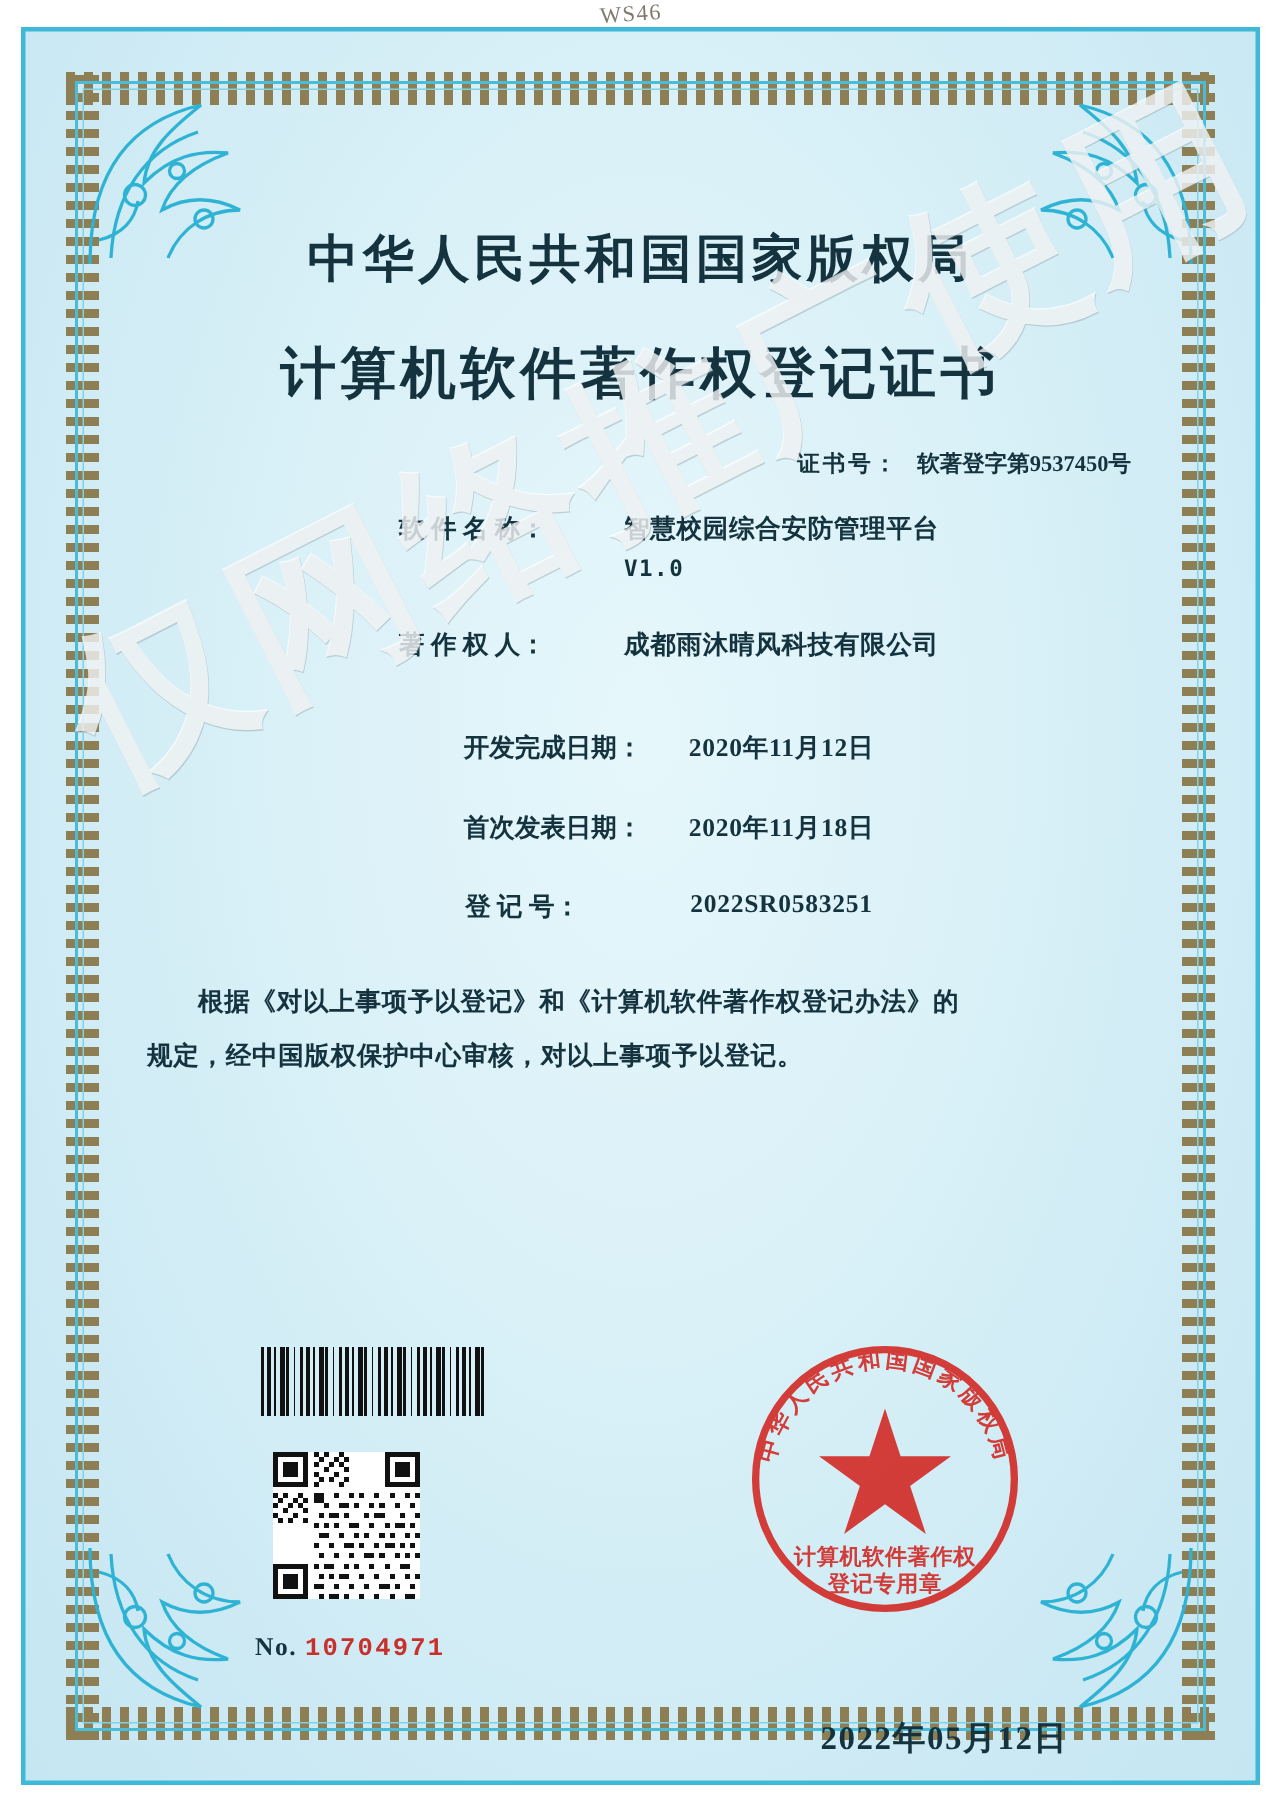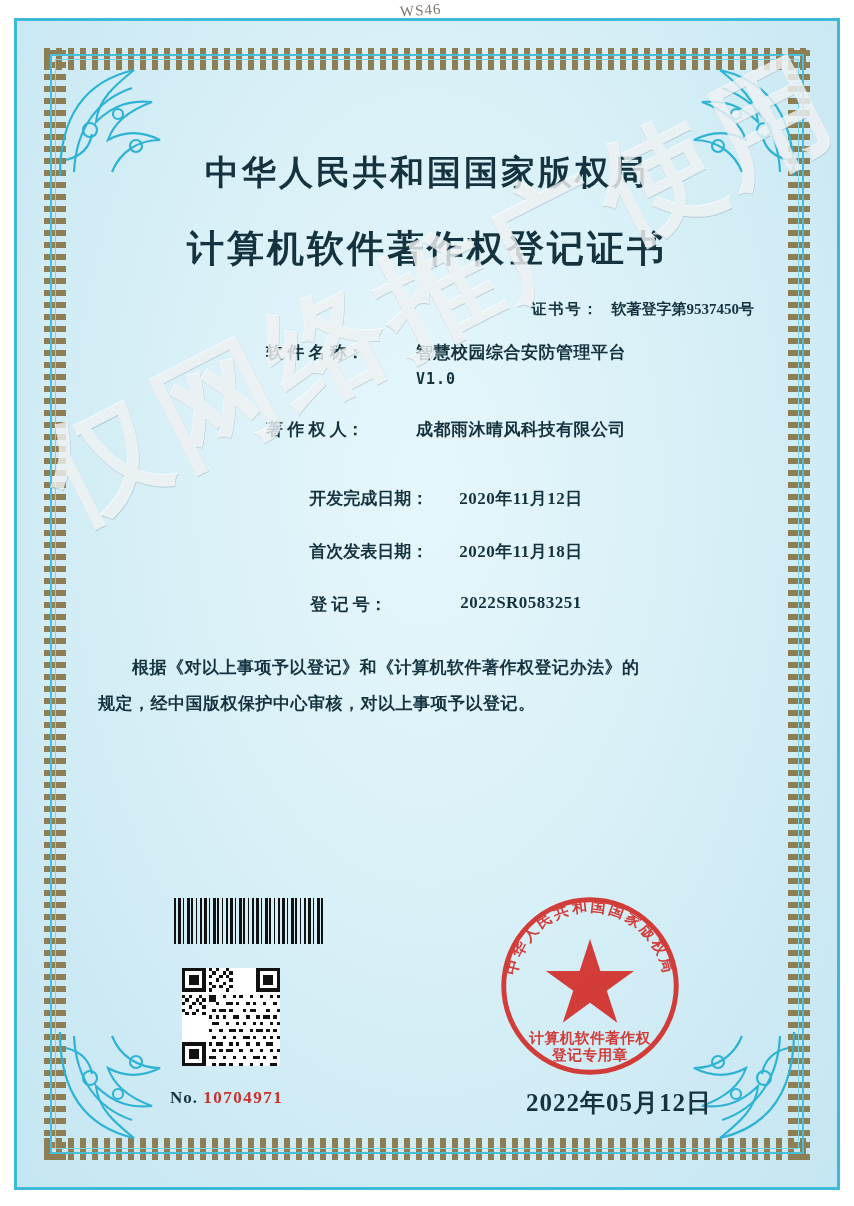--- a/index.html
+++ b/index.html
@@ -210,29 +210,29 @@
     position: absolute;
     left: 96px;
     top: 1000px;
     font-size: 17px;
     color: #15333f;
     font-weight: bold;
     letter-spacing: 1px;
   }
   .serial .num {
     color: #c9302c;
-    font-family: Liberation Serif, serif;
+    font-family: Liberation Mono, monospace;
     letter-spacing: 1.5px;
   }
 
   .issue-date {
     position: absolute;
     right: 68px;
-    top: 998px;
-    font-size: 25px;
+    top: 1056px;
+    font-size: 22px;
     color: #15333f;
     font-weight: bold;
     letter-spacing: 1px;
     text-align: right;
   }
 
   
   .seal {
     position: absolute;
     right: 92px;

